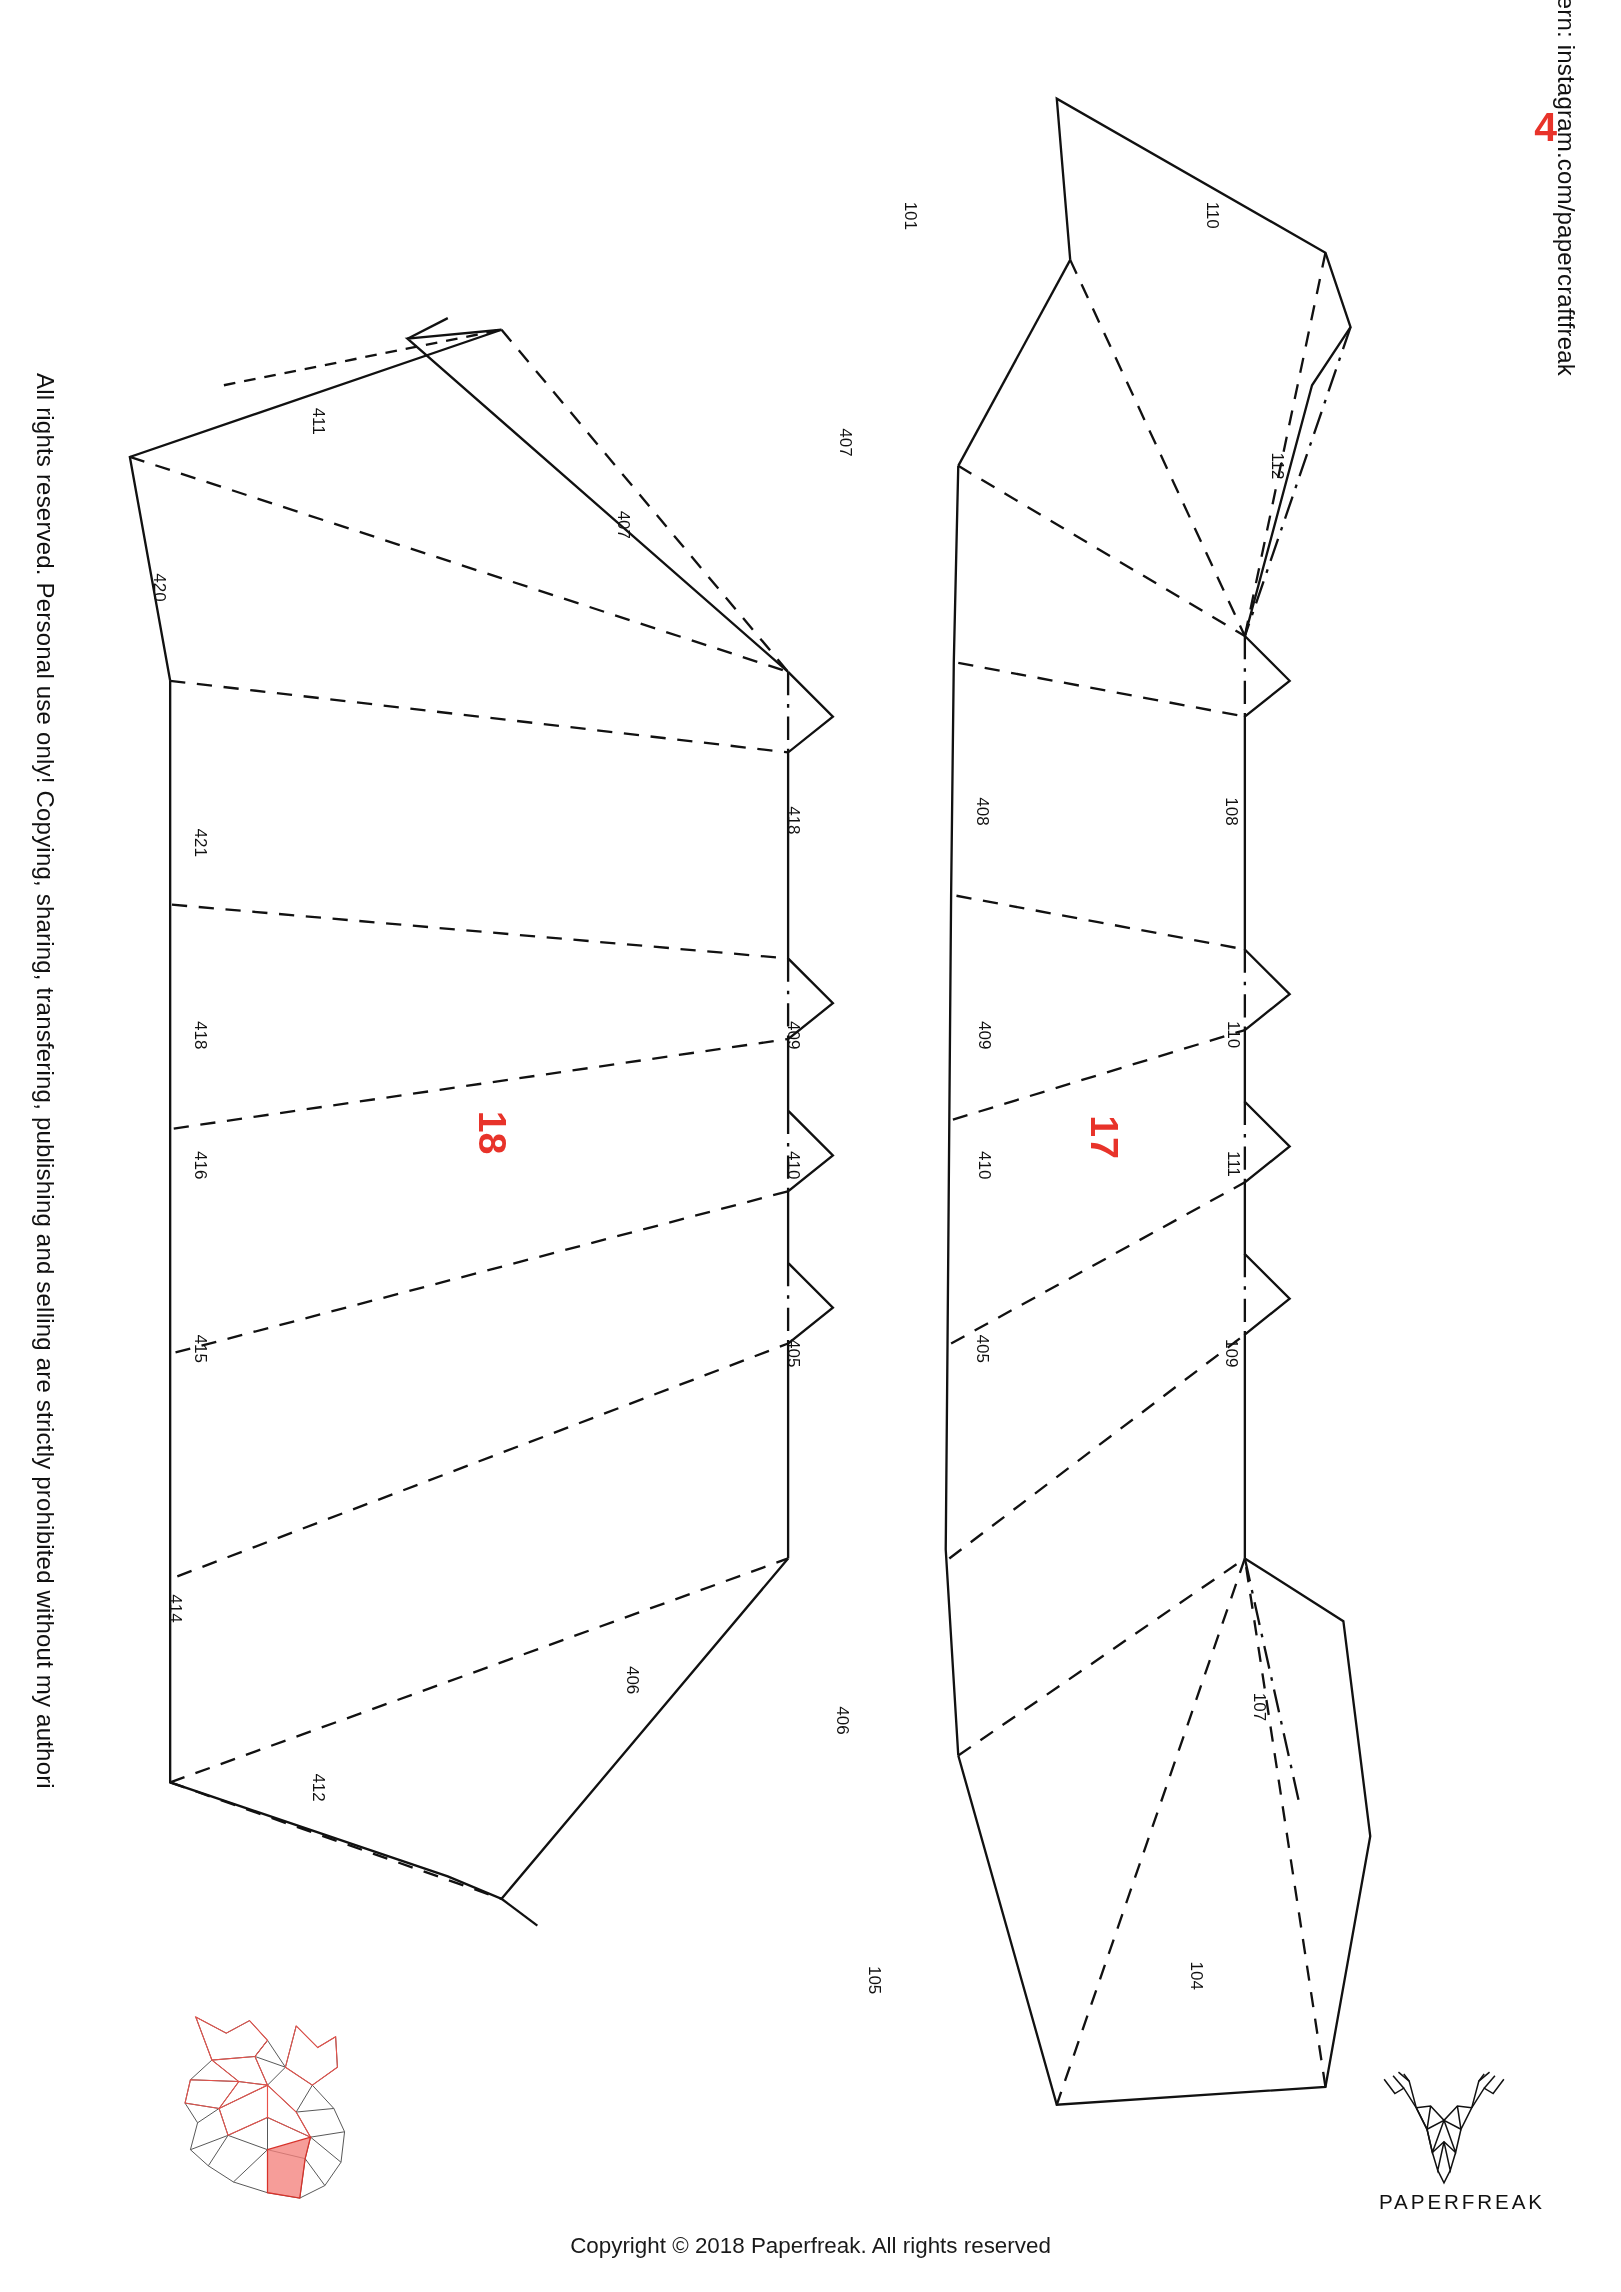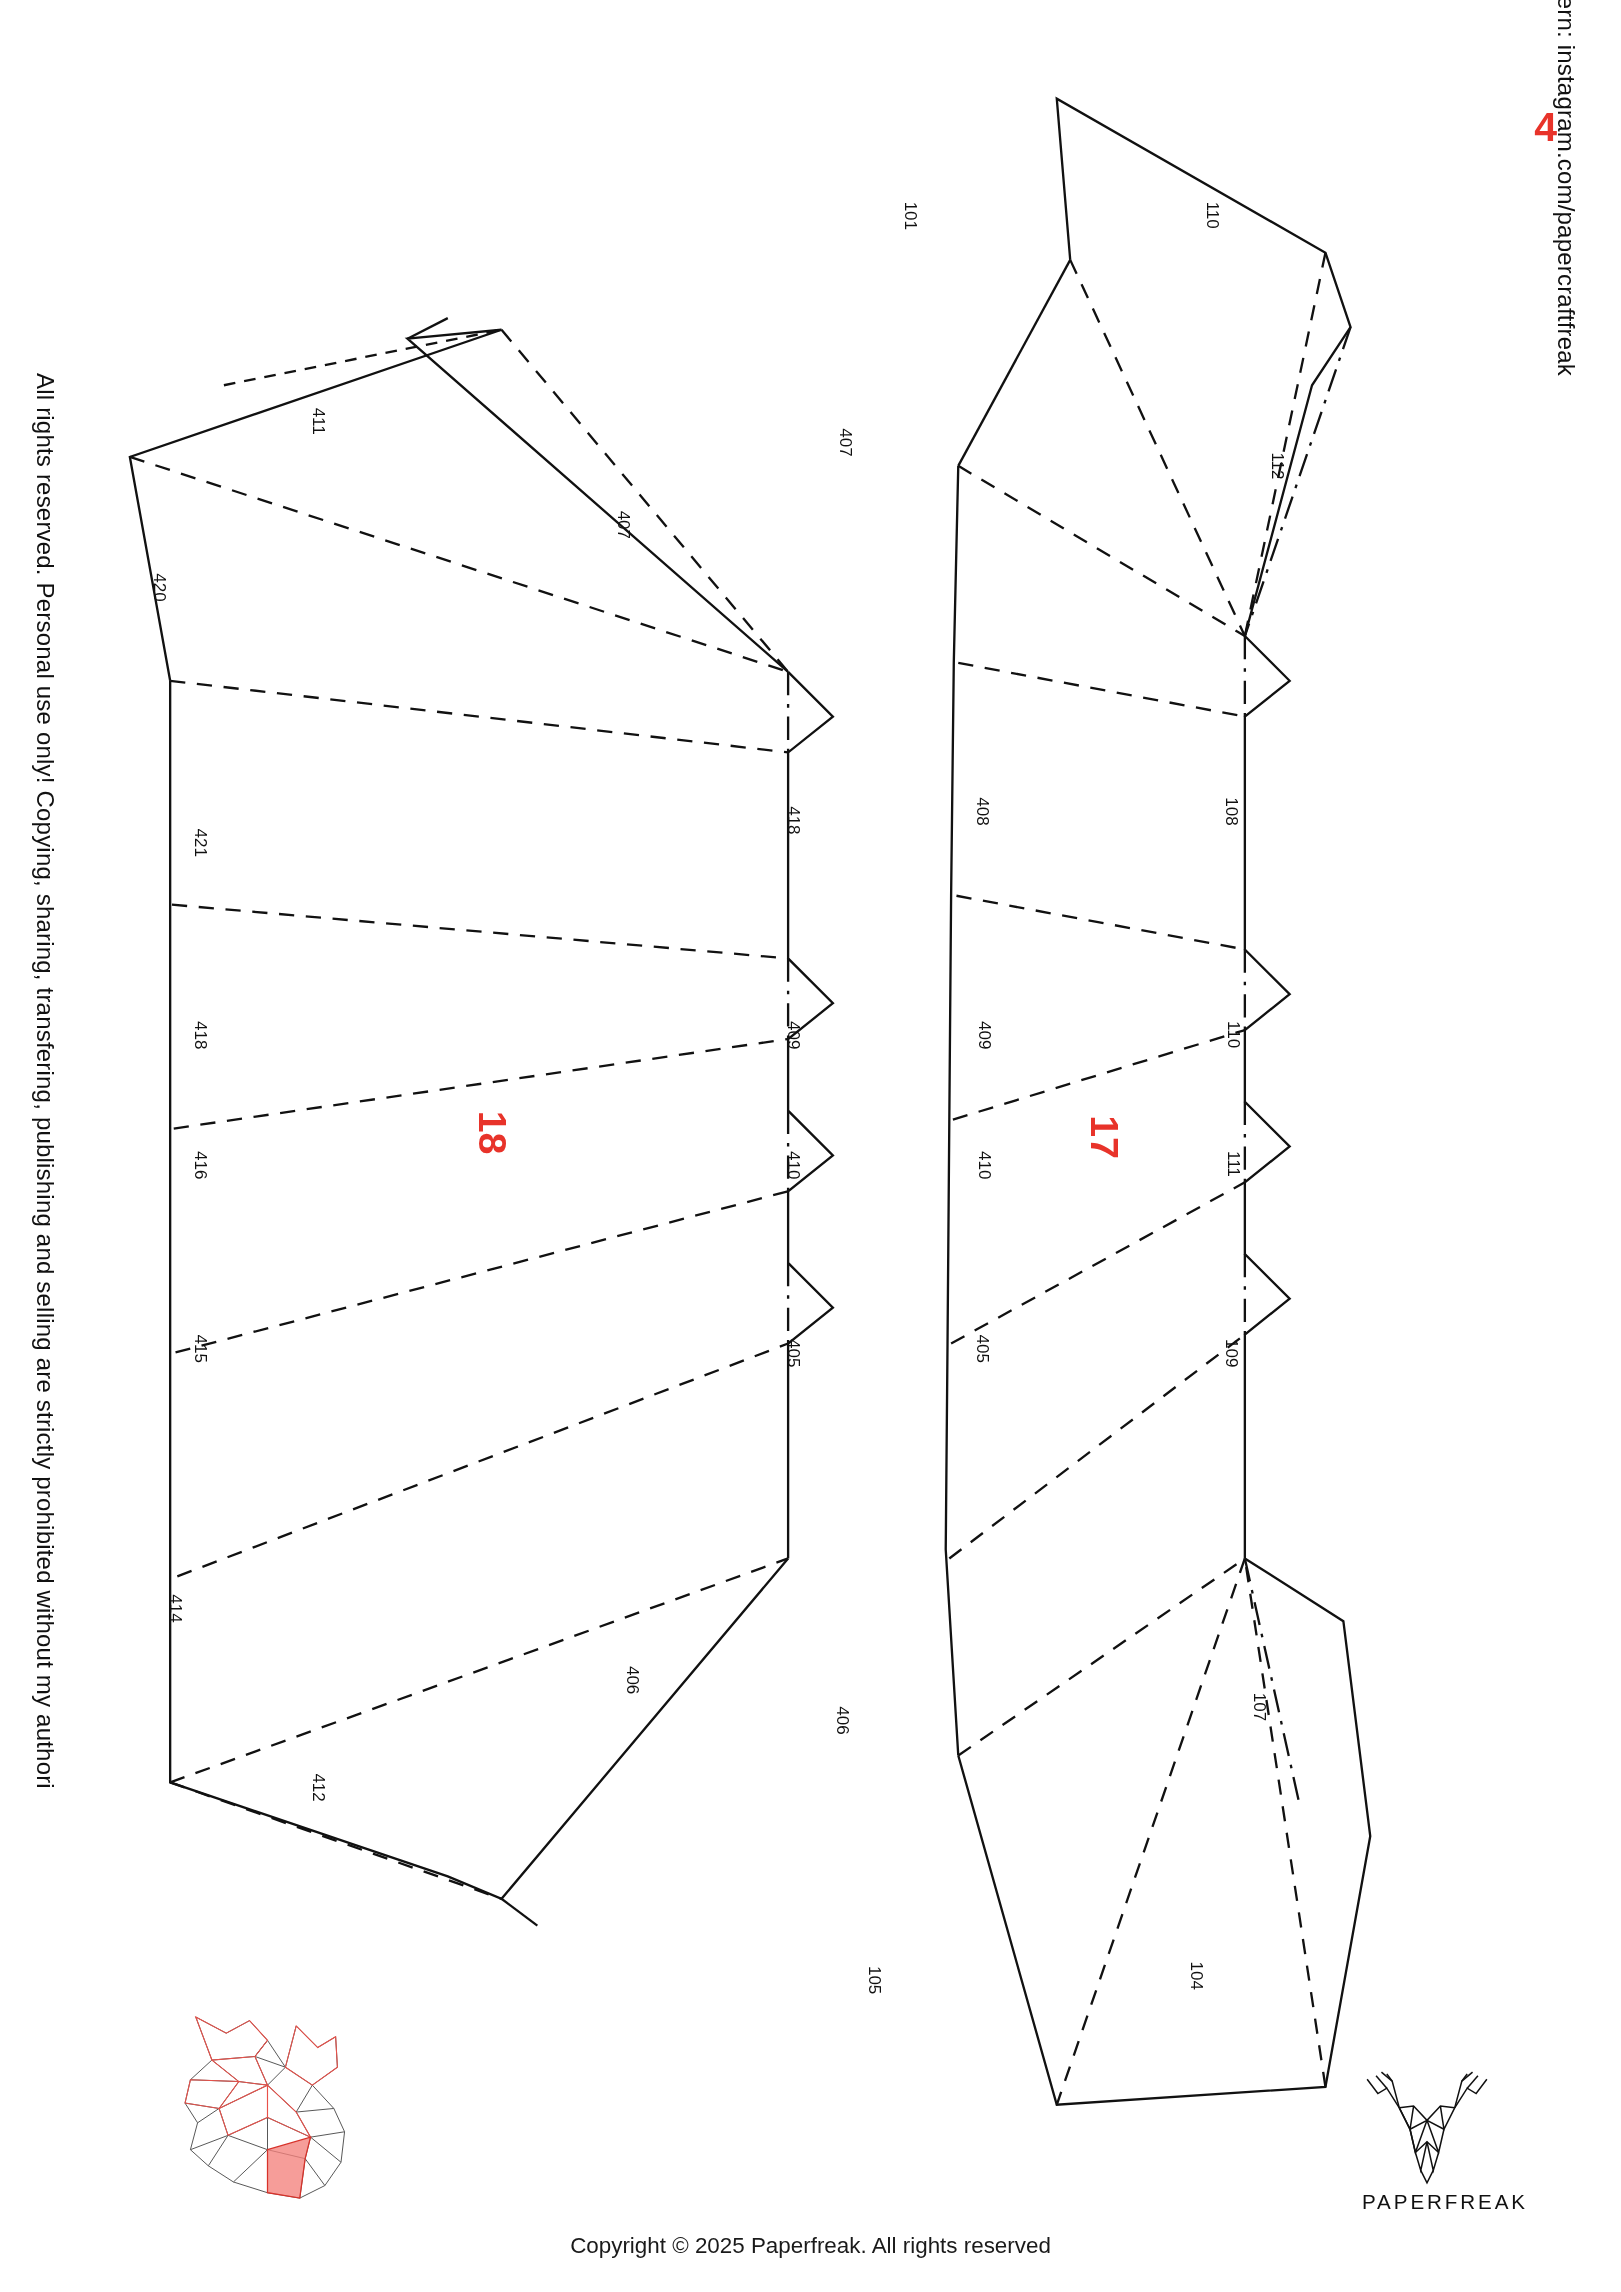--- a/index.html
+++ b/index.html
@@ -57,21 +57,21 @@
     bottom: 34px;
     left: 0; right: 0;
     text-align: center;
     font-size: 22.4px;
     color: #1a1a1a;
   }
 
   
   #brand {
     position: absolute;
-    right: 91px;
+    right: 74px;
     bottom: 79px;
     width: 170px;
     text-align: center;
   }
   #brand .brand-name {
     margin-top: 5.4px;
     font-size: 20.6px;
     letter-spacing: 2.9px;
     color: #111;
   }
@@ -286,14 +286,14 @@
       <path d="M62,92 L75,80 L88,92"></path>
       <path d="M62,92 L68,112 L75,80"></path>
       <path d="M88,92 L82,112 L75,80"></path>
       <path d="M68,112 L75,126 L82,112"></path>
       <path d="M44,42 L56,66 L62,92"></path>
     </g>
   </svg>
   <div class="brand-name">PAPERFREAK</div>
 </div>
 
-<div id="footer-copyright">Copyright © 2025 Paperfreak. All rights reserved</div>
+<div id="footer-copyright">Copyright © 2018 Paperfreak. All rights reserved</div>
 
 
 </body></html>

